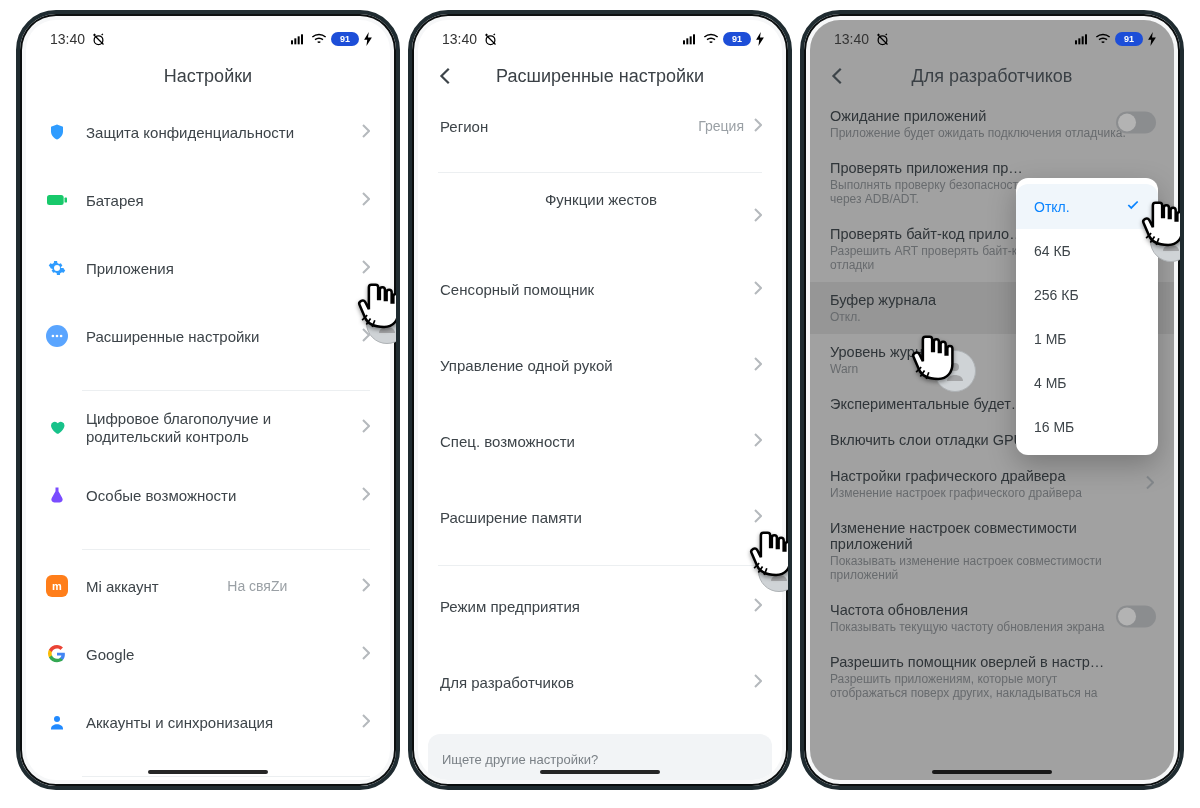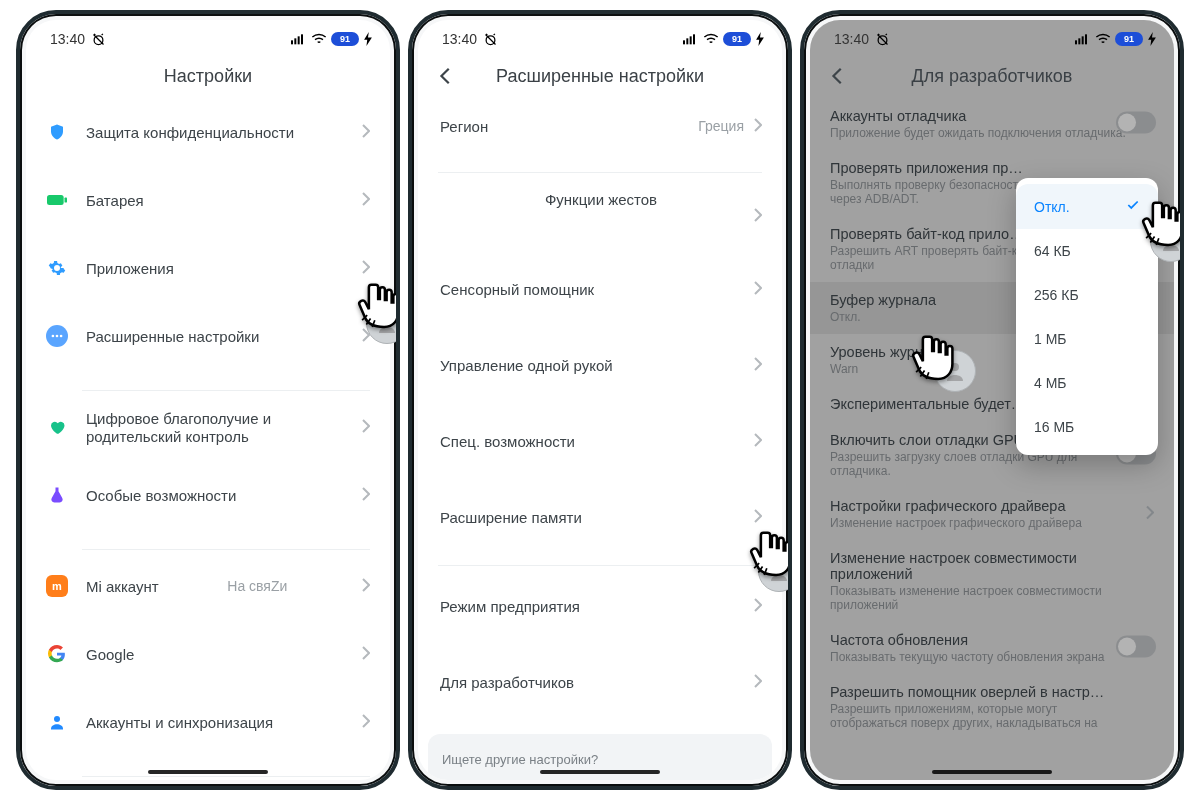--- a/index.html
+++ b/index.html
@@ -623,21 +623,21 @@
       <span class="back">
         <svg width="22" height="22" viewBox="0 0 24 24" fill="none" stroke="#3d4449" stroke-width="2.4">
               <path d="M15 4l-8 8 8 8"></path>
             </svg>
       </span>
       <span>Для разработчиков</span>
     </div>
 
     <div id="s3list" class="list" style="position:relative">
           <div class="dev-row">
-            <div class="title">Аккаунты отладчика</div>
+            <div class="title">Ожидание приложений</div>
             <div class="desc">Приложение будет ожидать подключения отладчика.</div>
             <span class="toggle"><span class="toggle-shape"></span></span>
           </div>
           <div class="dev-row">
             <div class="title">Проверять приложения пр…</div>
             <div class="desc">Выполнять проверку безопасности при установке через ADB/ADT.</div>
           </div>
           <div class="dev-row">
             <div class="title">Проверять байт-код прило…</div>
             <div class="desc">Разрешить ART проверять байт-к… доступных для отладки</div>
@@ -648,21 +648,20 @@
           </div>
           <div class="dev-row">
             <div class="title">Уровень журнала</div>
             <div class="desc">Warn</div>
           </div>
           <div class="dev-row">
             <div class="title">Экспериментальные будет…</div>
           </div>
           <div class="dev-row">
             <div class="title">Включить слои отладки GPU</div>
-            <div class="desc">Разрешить загрузку слоев отладки GPU для отладчика.</div>
             <span class="toggle"><span class="toggle-shape"></span></span>
           </div>
           <div class="dev-row">
             <div class="title">Настройки графического драйвера</div>
             <div class="desc">Изменение настроек графического драйвера</div>
             <span class="chev2"><svg width="8" height="14" viewBox="0 0 8 14" fill="none" stroke="currentColor" stroke-width="2">
                 <path d="M1 1l6 6-6 6"></path>
               </svg></span>
           </div>
           <div class="dev-row">

